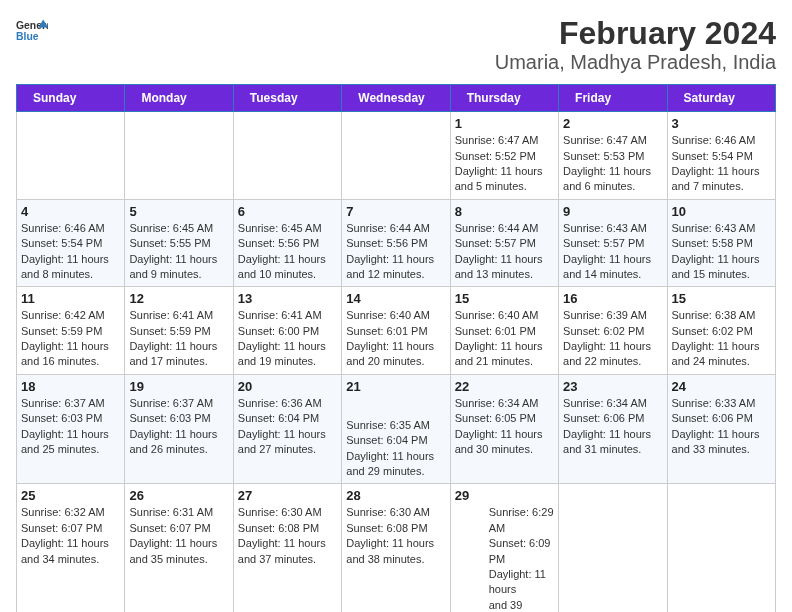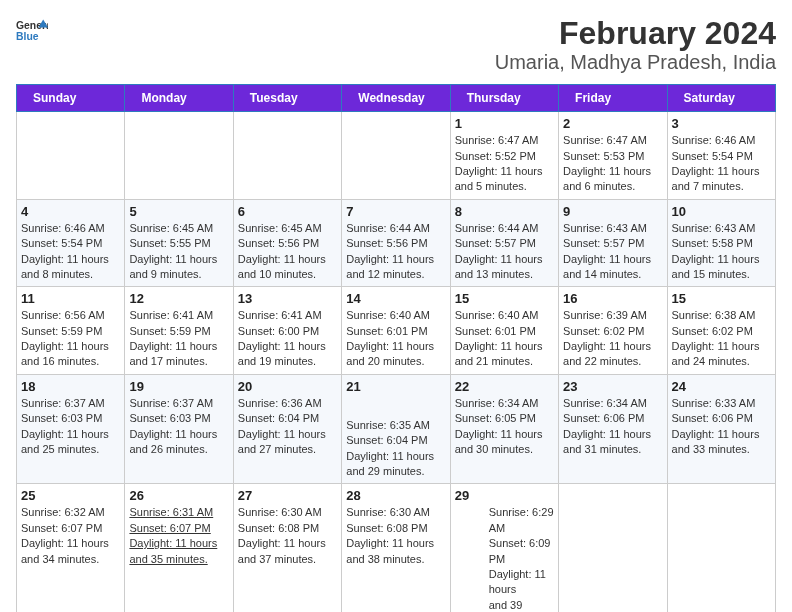--- a/index.html
+++ b/index.html
@@ -183,21 +183,21 @@
           <span class="day-num">10</span>
           <div class="day-detail" style="white-space: pre-line;">Sunrise: 6:43 AM
 Sunset: 5:58 PM
 Daylight: 11 hours
 and 15 minutes.</div>
         </td>
       </tr>
       <tr>
         <td>
           <span class="day-num">11</span>
-          <div class="day-detail" style="white-space: pre-line;">Sunrise: 6:56 AM
+          <div class="day-detail" style="white-space: pre-line;">Sunrise: 6:42 AM
 Sunset: 5:59 PM
 Daylight: 11 hours
 and 16 minutes.</div>
         </td>
         <td>
           <span class="day-num">12</span>
           <div class="day-detail" style="white-space: pre-line;">Sunrise: 6:41 AM
 Sunset: 5:59 PM
 Daylight: 11 hours
 and 17 minutes.</div>
@@ -292,21 +292,21 @@
       <tr>
         <td>
           <span class="day-num">25</span>
           <div class="day-detail" style="white-space: pre-line;">Sunrise: 6:32 AM
 Sunset: 6:07 PM
 Daylight: 11 hours
 and 34 minutes.</div>
         </td>
         <td>
           <span class="day-num">26</span>
-          <div class="day-detail" style="white-space: pre-line; text-decoration: underline;">Sunrise: 6:31 AM
+          <div class="day-detail" style="white-space: pre-line;">Sunrise: 6:31 AM
 Sunset: 6:07 PM
 Daylight: 11 hours
 and 35 minutes.</div>
         </td>
         <td>
           <span class="day-num">27</span>
           <div class="day-detail" style="white-space: pre-line;">Sunrise: 6:30 AM
 Sunset: 6:08 PM
 Daylight: 11 hours
 and 37 minutes.</div>

